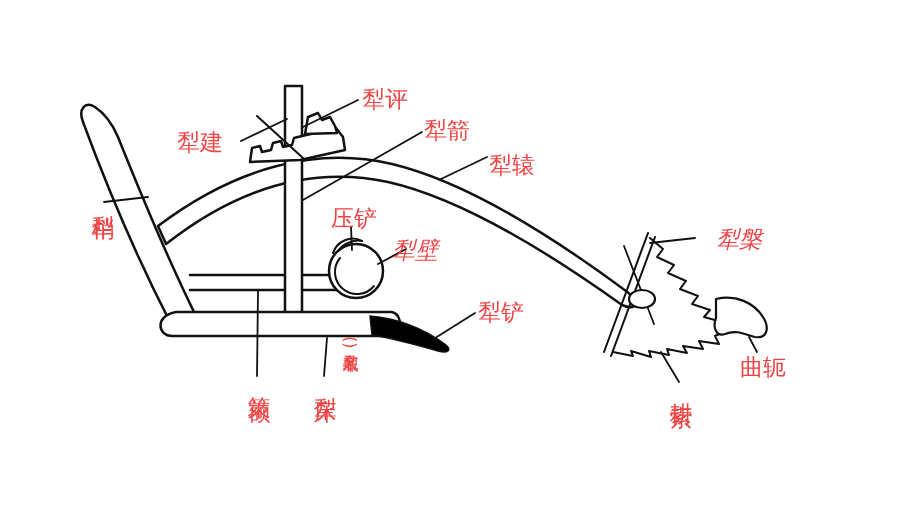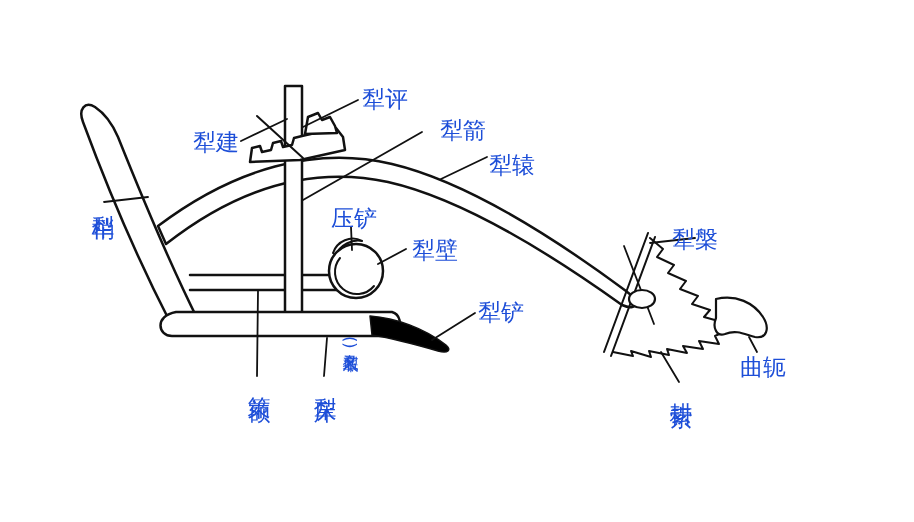--- a/index.html
+++ b/index.html
@@ -7,21 +7,21 @@
     position: relative;
     width: 914px;
     height: 522px;
     background: #ffffff;
     overflow: hidden;
     font-family: "DejaVu Sans", "Liberation Sans", sans-serif;
   }
   .stage svg { position: absolute; left: 0; top: 0; }
   .label {
     position: absolute;
-    color: #1d4ed8;
+    color: #ef4444;
     font-size: 23px;
     font-weight: 500;
     line-height: 1.15;
     white-space: nowrap;
     user-select: none;
   }
   .label.vertical {
     writing-mode: vertical-rl;
     letter-spacing: 3px;
     white-space: normal;
@@ -90,39 +90,39 @@
       <line x1="257" y1="376" x2="258" y2="291"></line>
       <line x1="324" y1="376" x2="327" y2="338"></line>
       <line x1="695" y1="238" x2="650" y2="243"></line>
       <line x1="679" y1="382" x2="661" y2="352"></line>
       <line x1="757" y1="352" x2="749" y2="337"></line>
     </g>
   </svg>
 
   <div class="label" style="left:362px; top:86px;">犁评</div>
 
-  <div class="label" style="left:193px; top:129px;text-align:right;">犁建</div>
+  <div class="label" style="left:177px; top:129px;text-align:right;">犁建</div>
 
-  <div class="label" style="left:424px; top:117px;margin-left:16px;">犁箭</div>
+  <div class="label" style="left:424px; top:117px;">犁箭</div>
 
   <div class="label" style="left:489px; top:152px;">犁辕</div>
 
   <div class="label vertical" style="left:90px; top:196px;">犁梢</div>
 
   <div class="label" style="left:331px; top:205px;">压铲</div>
 
-  <div class="label" style="left:412px; top:237px;">犁壁</div>
+  <div class="label" style="left:392px; top:237px;font-style:italic;">犁壁</div>
 
   <div class="label" style="left:478px; top:300px;font-family:Liberation Serif, serif;">犁铲</div>
 
   <div class="label vertical" style="left:246px; top:378px;">策额</div>
 
   <div class="label vertical" style="left:312px; top:378px;">犁床</div>
 
   <div class="label vertical small" style="left:341px; top:336px;">(又名犁底)</div>
 
-  <div class="label" style="left:672px; top:226px;">犁槃</div>
+  <div class="label" style="left:716px; top:226px;font-style:italic;">犁槃</div>
 
   <div class="label vertical" style="left:668px; top:384px;">耕索</div>
 
   <div class="label" style="left:740px; top:354px;text-align:center;">曲轭</div>
 
 </div>
 
 </body></html>

